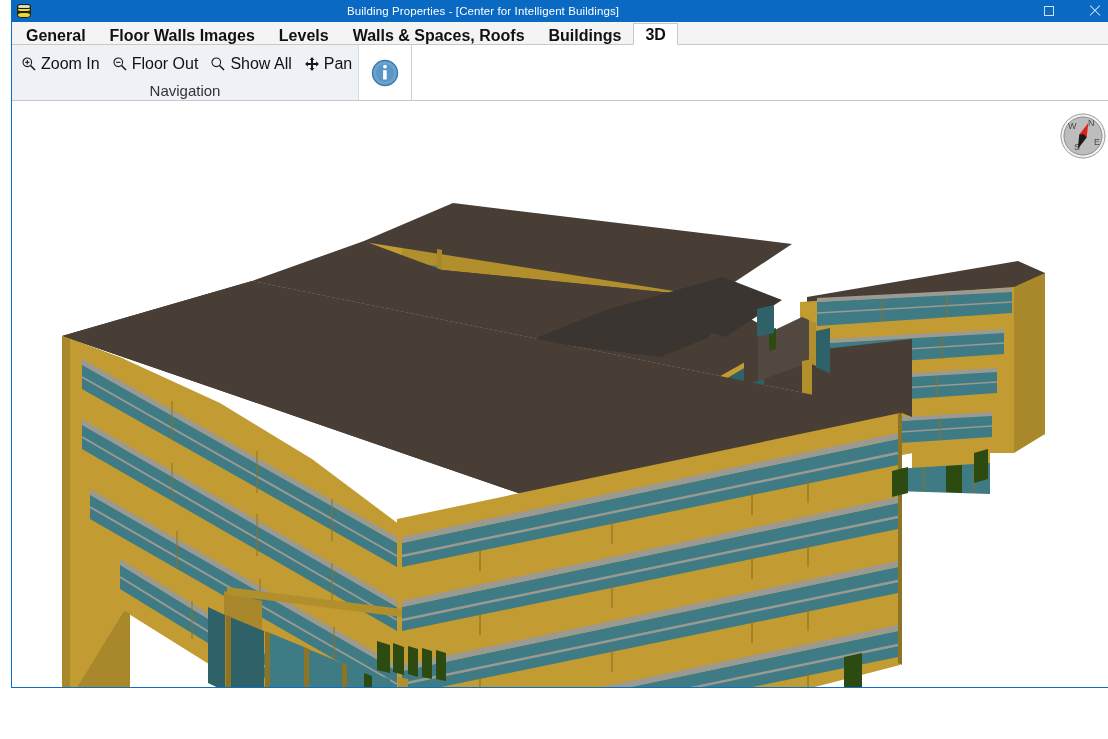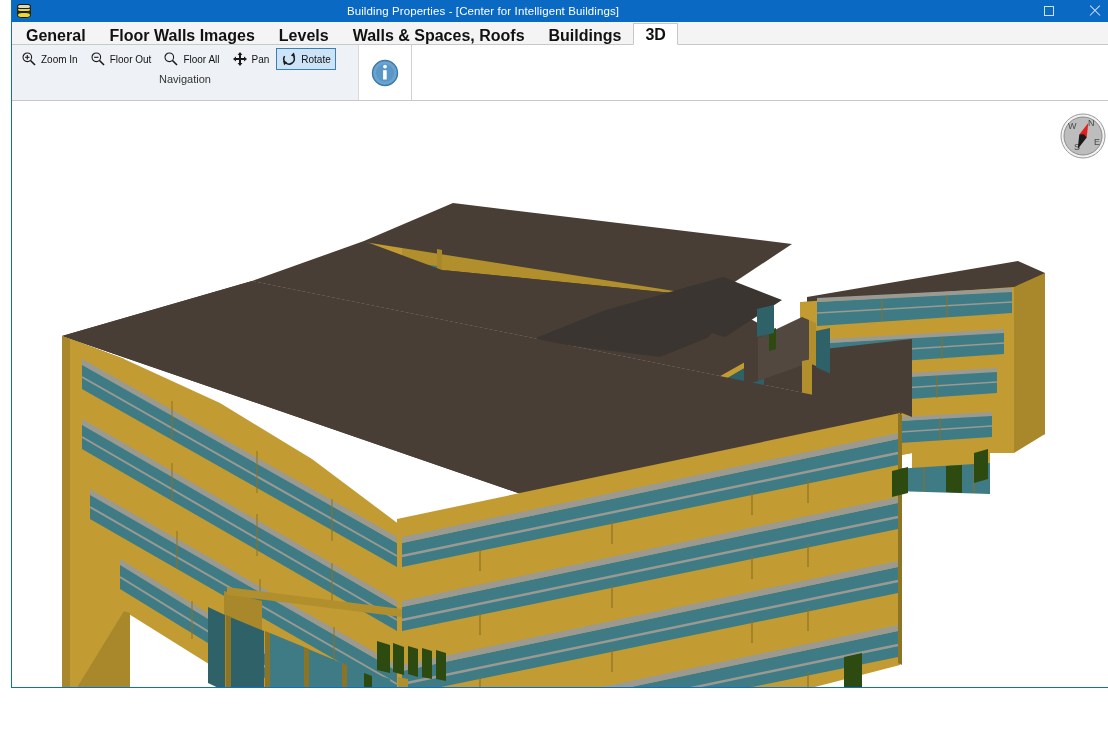--- a/index.html
+++ b/index.html
@@ -145,21 +145,21 @@
     flex: 1 1 auto;
     display: flex;
     align-items: center;
     padding-left: 4px;
   }
   .nav-btn {
     display: flex;
     align-items: center;
     height: 22px;
     padding: 0 4px;
-    font-size: 10px;
+    font-size: 16px;
     color: #111;
     box-sizing: border-box;
     border: 1px solid transparent;
     white-space: nowrap;
     margin-right: 2px;
   }
   .nav-btn.active {
     background: #cde3f7;
     border: 1px dotted #3c7fb1;
     outline: 1px solid #3c7fb1;
@@ -167,23 +167,23 @@
   }
   .nav-btn .glyph {
     width: 16px; height: 16px;
     margin-right: 4px;
     flex: 0 0 16px;
     display: block;
   }
   #nav-label {
     flex: 0 0 16px;
     text-align: center;
-    font-size: 11px;
+    font-size: 15px;
     color: #333333;
-    padding-bottom: 11px;
+    padding-bottom: 1px;
   }
   #info-area {
     flex: 0 0 52px;
     display: flex;
     align-items: center;
     justify-content: center;
     border-right: 1px solid #d0d0d0;
     background: #ffffff;
   }
   #ribbon-rest { flex: 1 1 auto; background: #ffffff; }
@@ -265,21 +265,21 @@
           <span>Floor Out</span>
         </div>
 
         <div class="nav-btn">
           <span class="glyph">
             <svg width="16" height="16" viewBox="0 0 16 16">
               <circle cx="6.3" cy="6.3" r="4.3" fill="none" stroke="#1a1a1a" stroke-width="1.1"></circle>
               <line x1="9.5" y1="9.5" x2="14" y2="14" stroke="#1a1a1a" stroke-width="1.6"></line>
             </svg>
           </span>
-          <span>Floor All</span>
+          <span>Show All</span>
         </div>
 
         <div class="nav-btn">
           <span class="glyph">
             <svg width="16" height="16" viewBox="0 0 16 16">
               <g fill="#1a1a1a">
                 <rect x="7" y="3" width="2" height="10"></rect>
                 <rect x="3" y="7" width="10" height="2"></rect>
                 <polygon points="8,1 10.4,4 5.6,4"></polygon>
                 <polygon points="8,15 10.4,12 5.6,12"></polygon>

